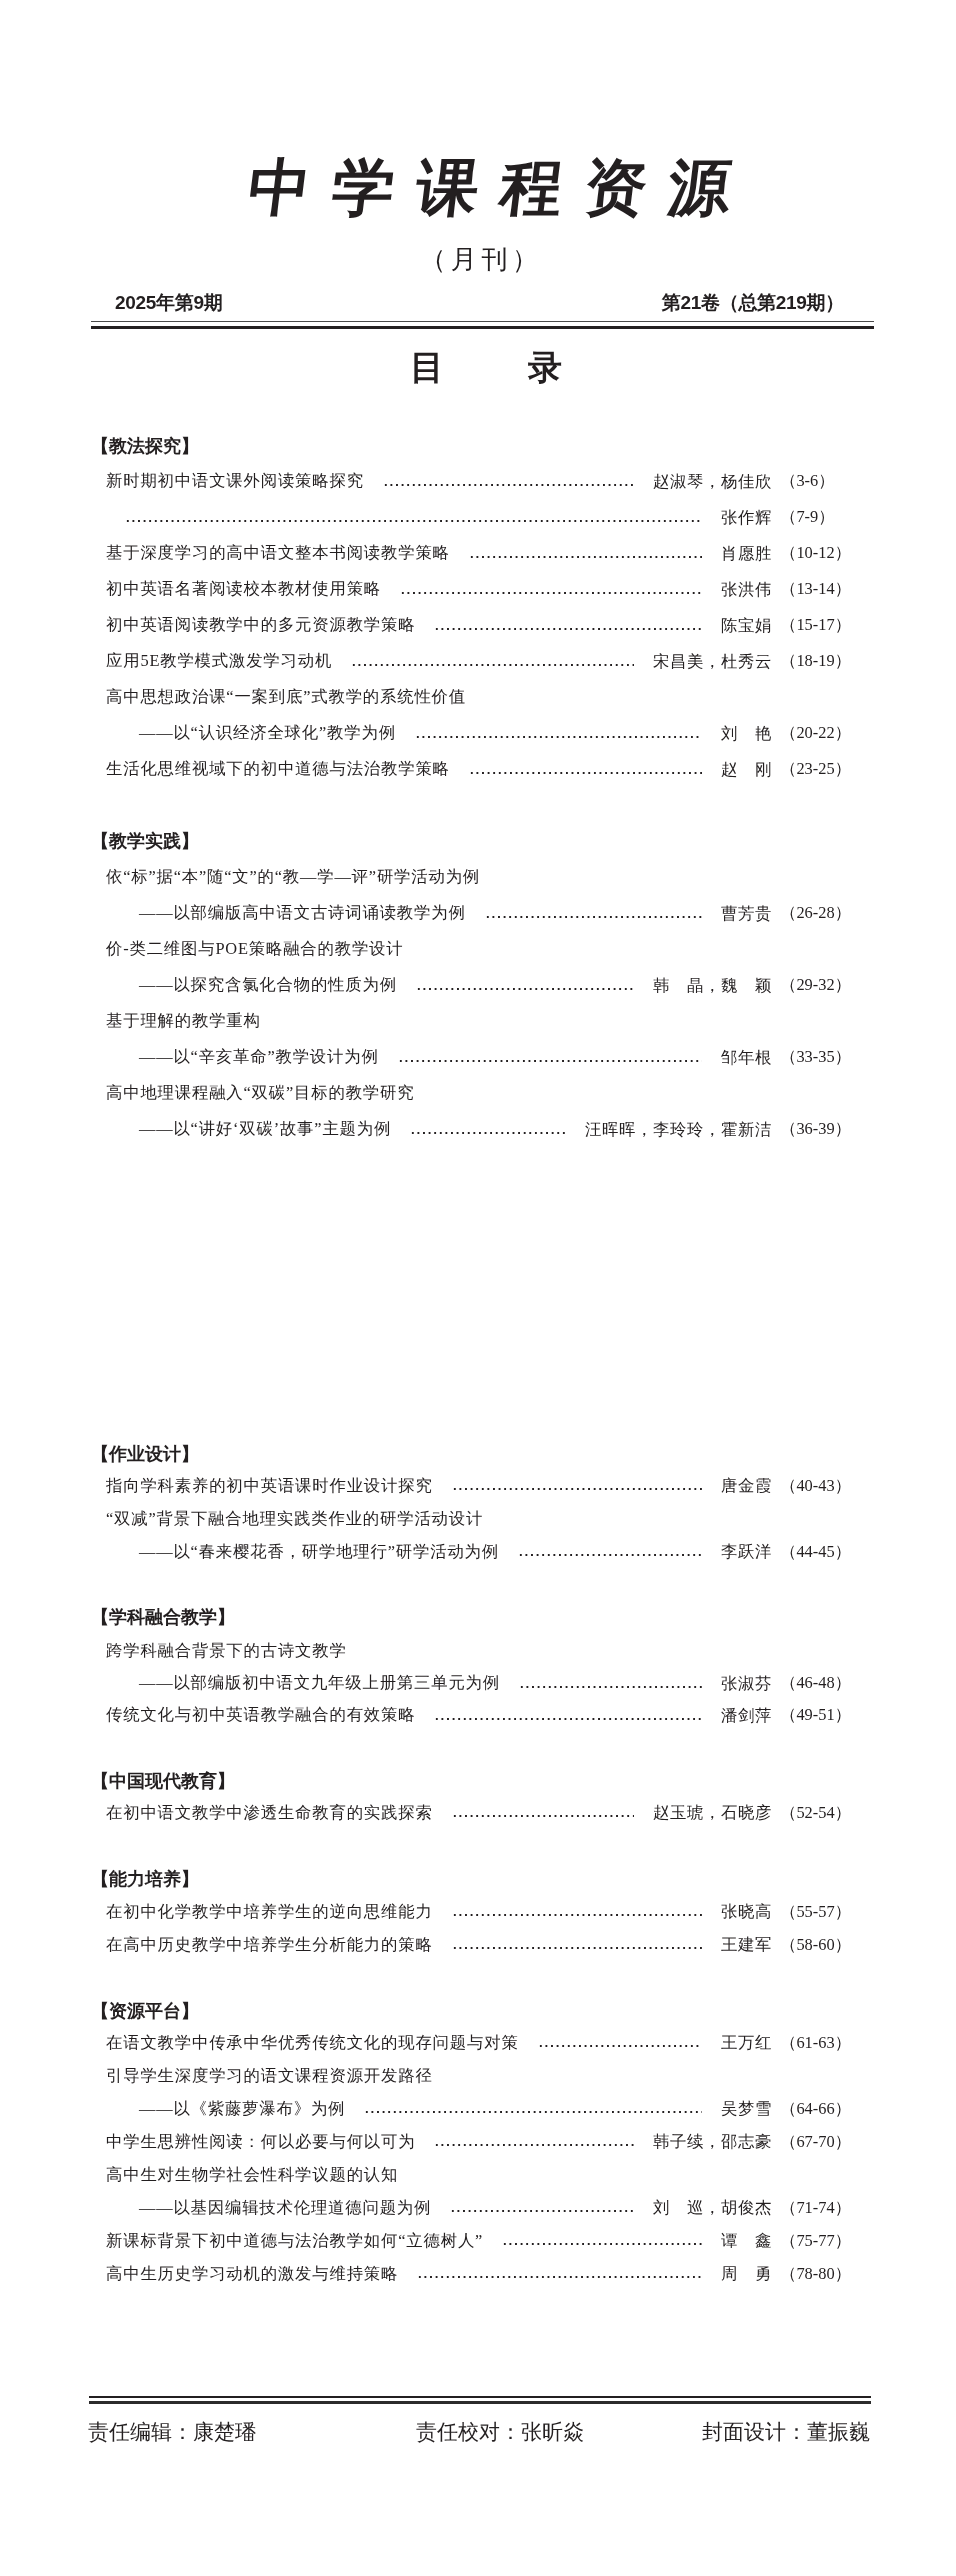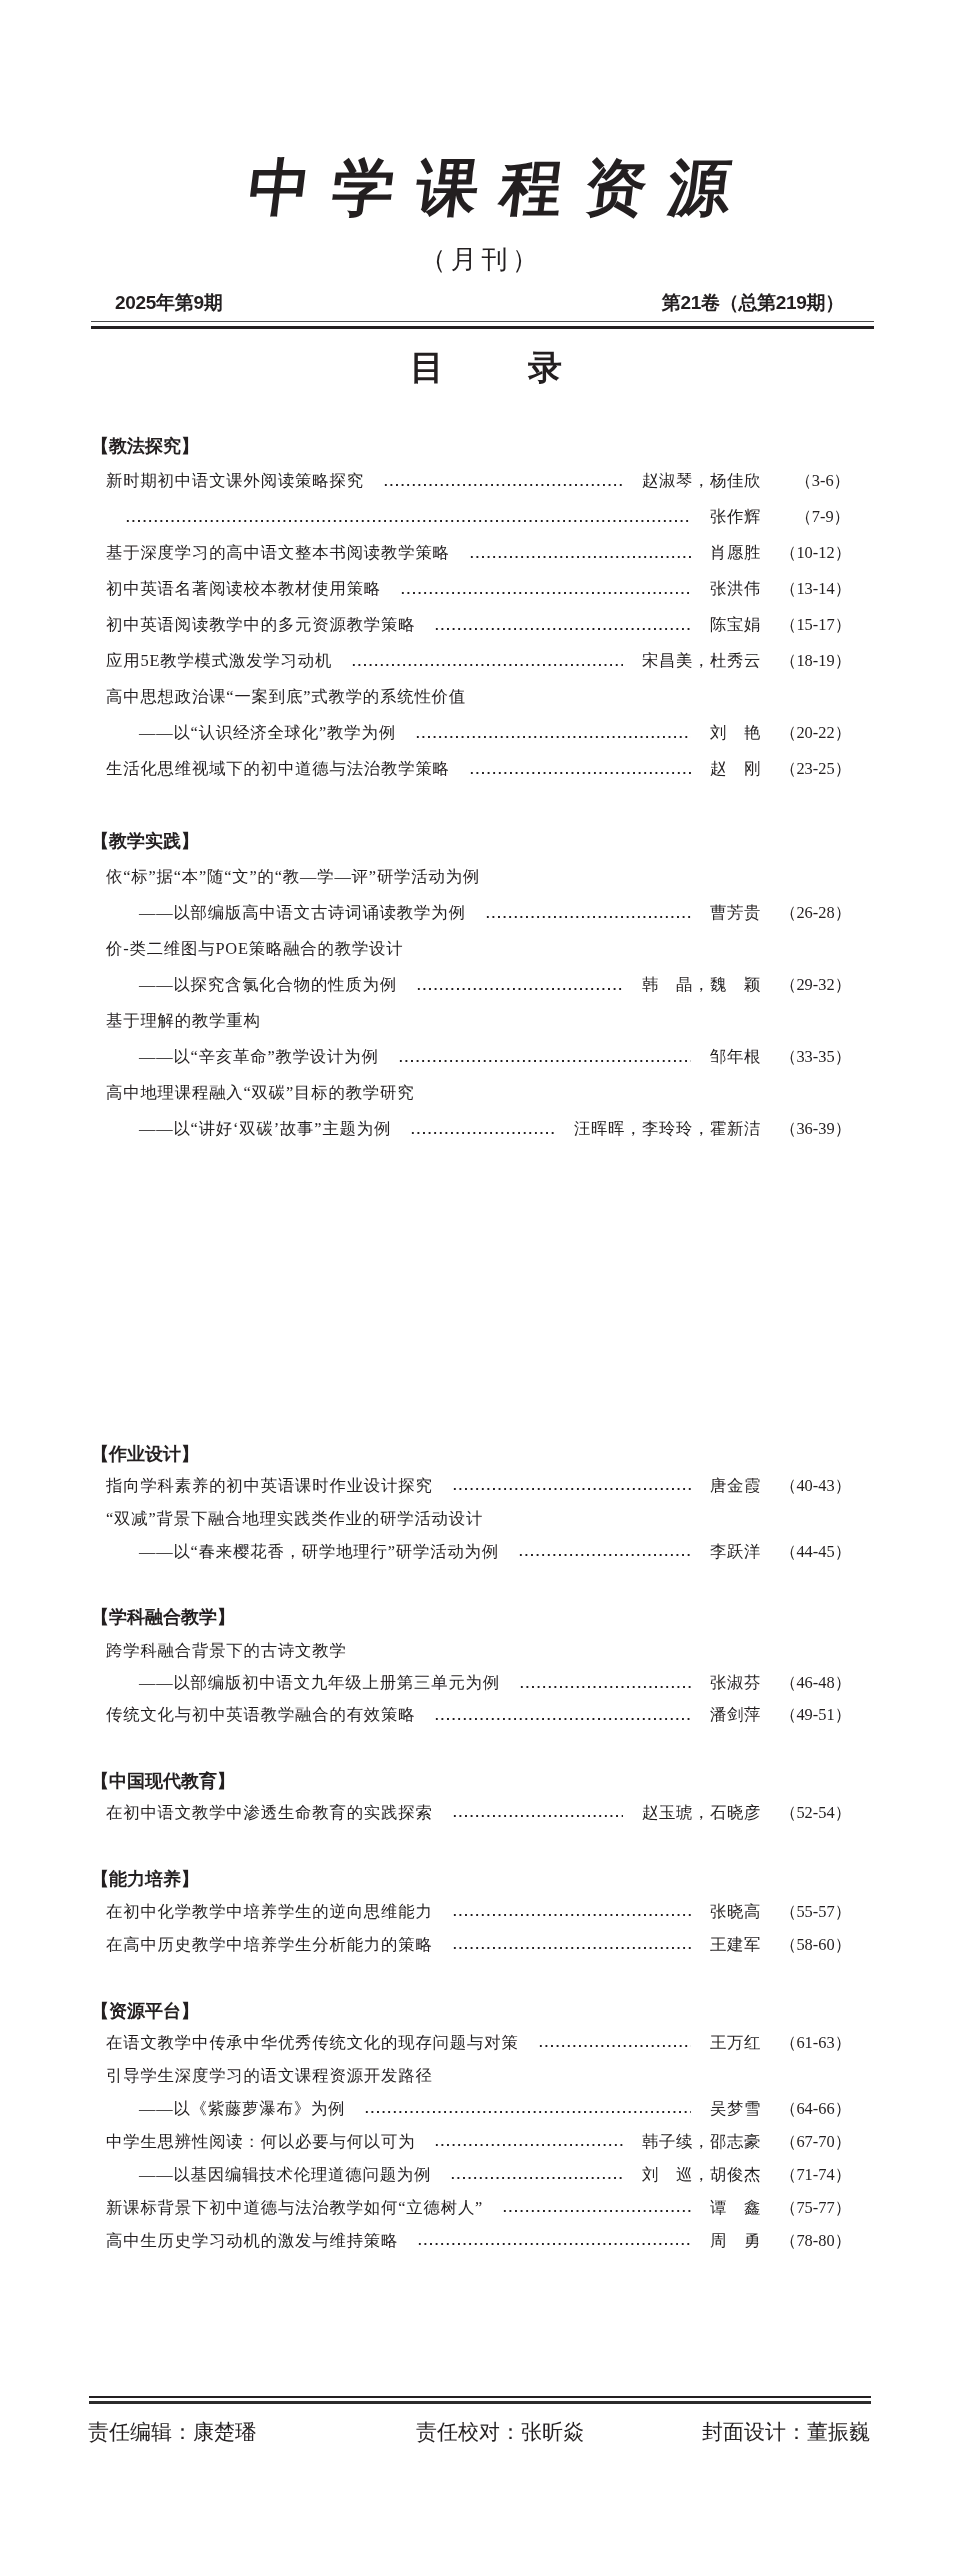--- a/index.html
+++ b/index.html
@@ -73,29 +73,29 @@
     flex: 1 1 auto;
     height: 100%;
     margin: 0 19px;
     background-image: radial-gradient(circle, #231f20 0 0.9px, rgba(255,255,255,0) 1.1px);
     background-size: 5.6px 3.5px;
     background-repeat: repeat-x;
     background-position: 0 62%;
   }
   .au {
     flex: none;
-    font-family: Liberation Serif, serif;
+    font-family: Liberation Sans, sans-serif;
     font-size: 16.4px; letter-spacing: 0.6px;
     text-align: right;
   }
   .pg {
-    flex: none; width: 70px; margin-left: 19px;
+    flex: none; width: 70px; margin-left: 8px;
     font-family: "Liberation Serif", "DejaVu Serif", serif;
     font-size: 16.4px;
-    text-align: right;
+    text-align: left;
   }
 
   
   .frule { position: absolute; left: 89px; width: 782px; }
   .frule-thin { top: 2396px; height: 1.8px; background: #231f20; }
   .frule-thick { top: 2401px; height: 2.9px; background: #2b2b2b; }
   .foot {
     top: 2422px;
     font-family: "Liberation Sans", "DejaVu Sans", sans-serif;
     font-size: 21px; line-height: 20px;
@@ -305,20 +305,23 @@
         <span class="ld"></span>
         <span class="au">吴梦雪</span>
         <span class="pg">（64-66）</span>
       </div>
       <div class="row">
         <span class="t">中学生思辨性阅读：何以必要与何以可为</span>
         <span class="ld"></span>
         <span class="au">韩子续，邵志豪</span>
         <span class="pg">（67-70）</span>
       </div>
+      <div class="row">
+        <span class="t">高中生对生物学社会性科学议题的认知</span>
+      </div>
       <div class="row sub">
         <span class="t">——以基因编辑技术伦理道德问题为例</span>
         <span class="ld"></span>
         <span class="au">刘　巡，胡俊杰</span>
         <span class="pg">（71-74）</span>
       </div>
       <div class="row">
         <span class="t">新课标背景下初中道德与法治教学如何“立德树人”</span>
         <span class="ld"></span>
         <span class="au">谭　鑫</span>

